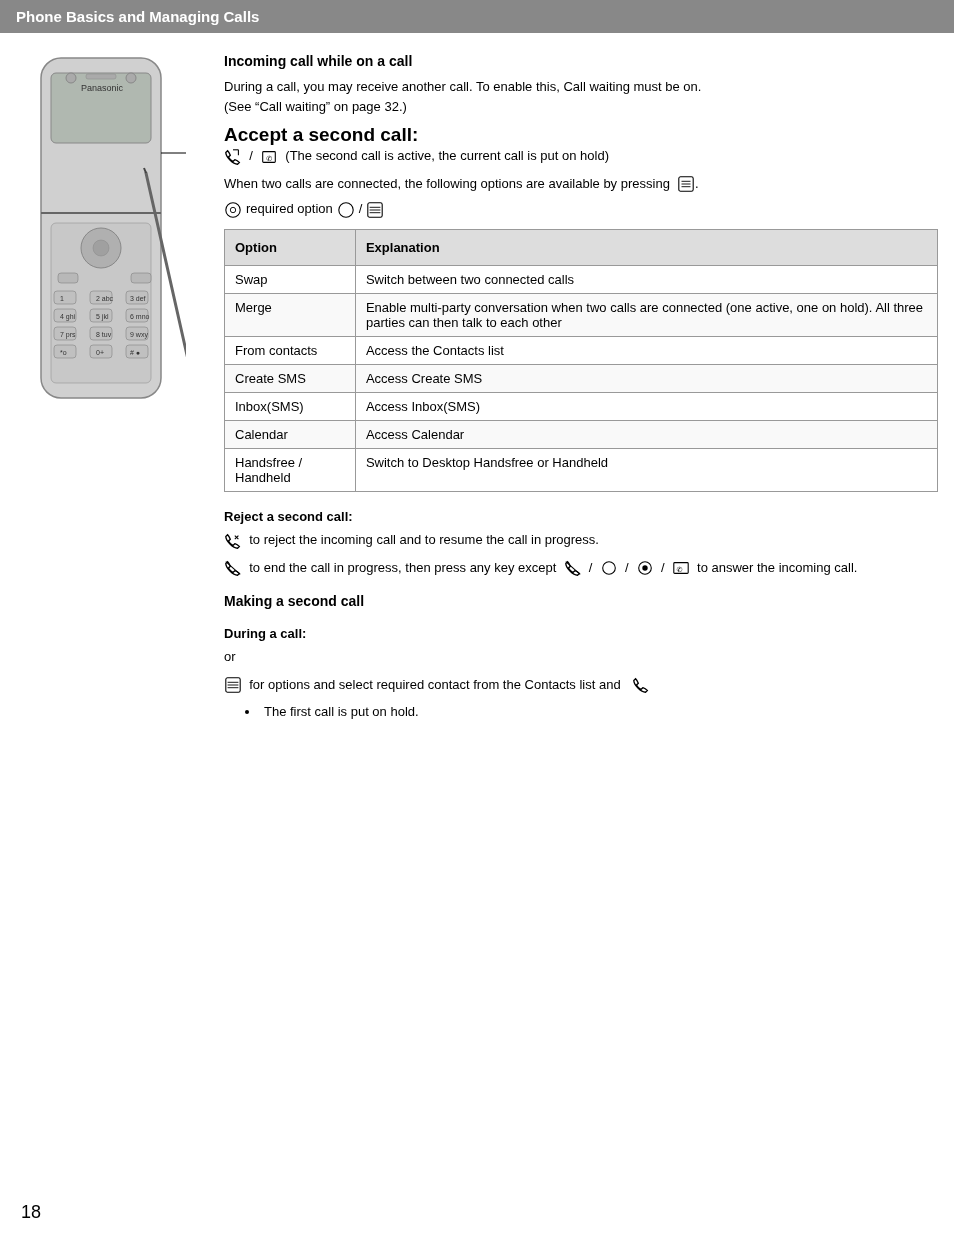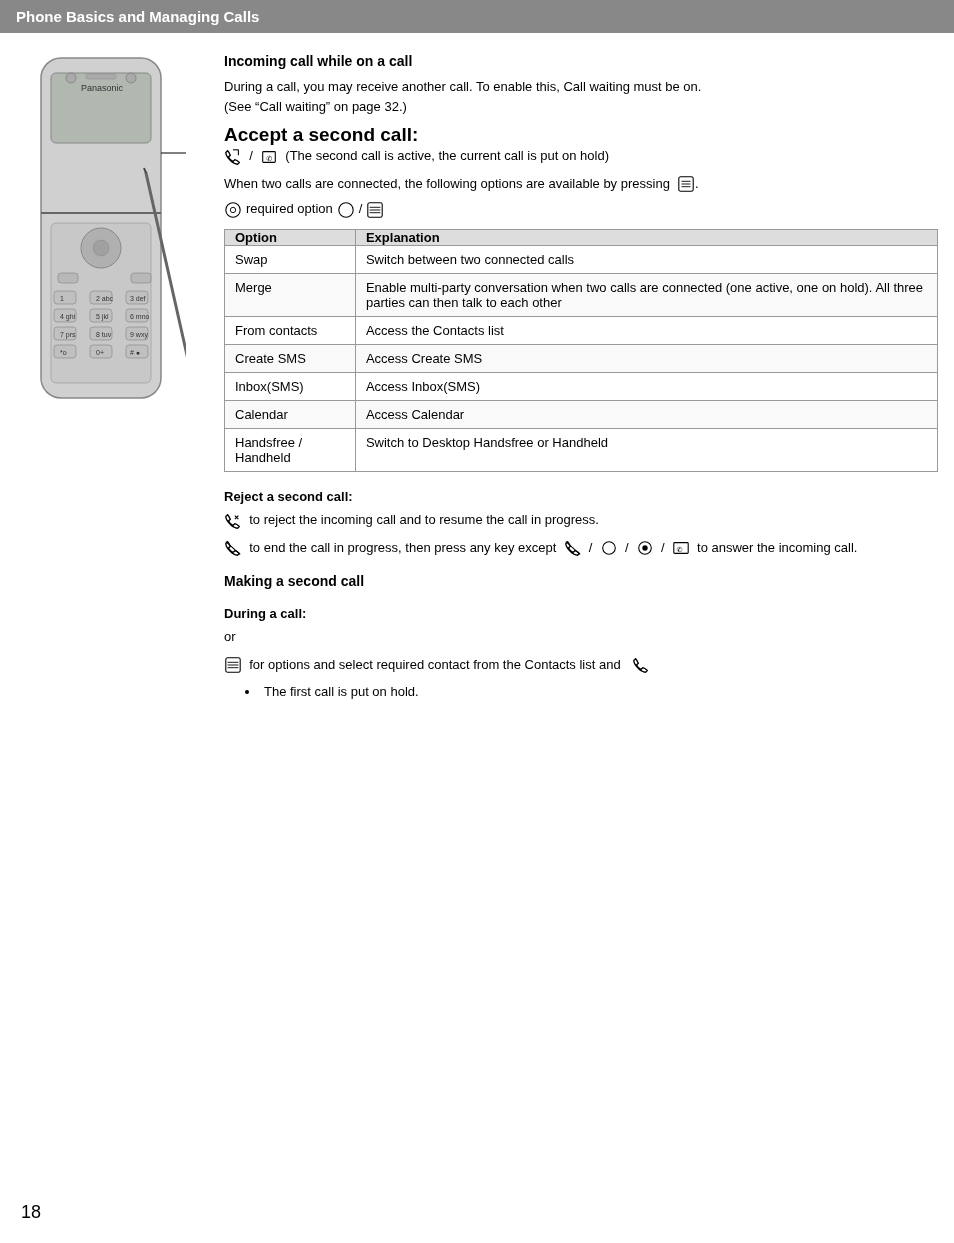--- a/index.html
+++ b/index.html
@@ -72,21 +72,21 @@
     
     .options-table {
       width: 100%;
       border-collapse: collapse;
       margin: 10px 0 14px 0;
       font-size: 13px;
     }
     .options-table th {
       background: #ddd;
       border: 1px solid #999;
-      padding: 0 10px;
+      padding: 10px 10px;
       text-align: left;
       font-weight: bold;
     }
     .options-table td {
       border: 1px solid #999;
       padding: 6px 10px;
       vertical-align: top;
     }
     .options-table tr:nth-child(even) td {
       background: #f9f9f9;

